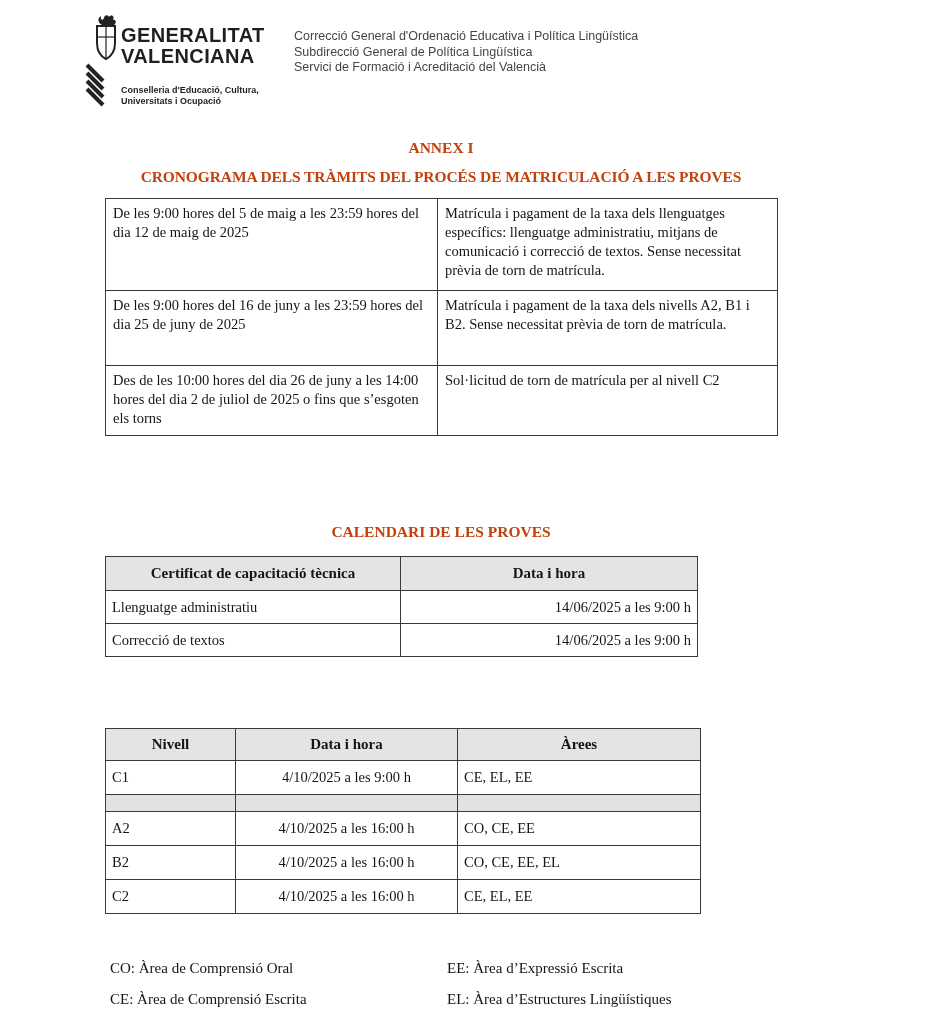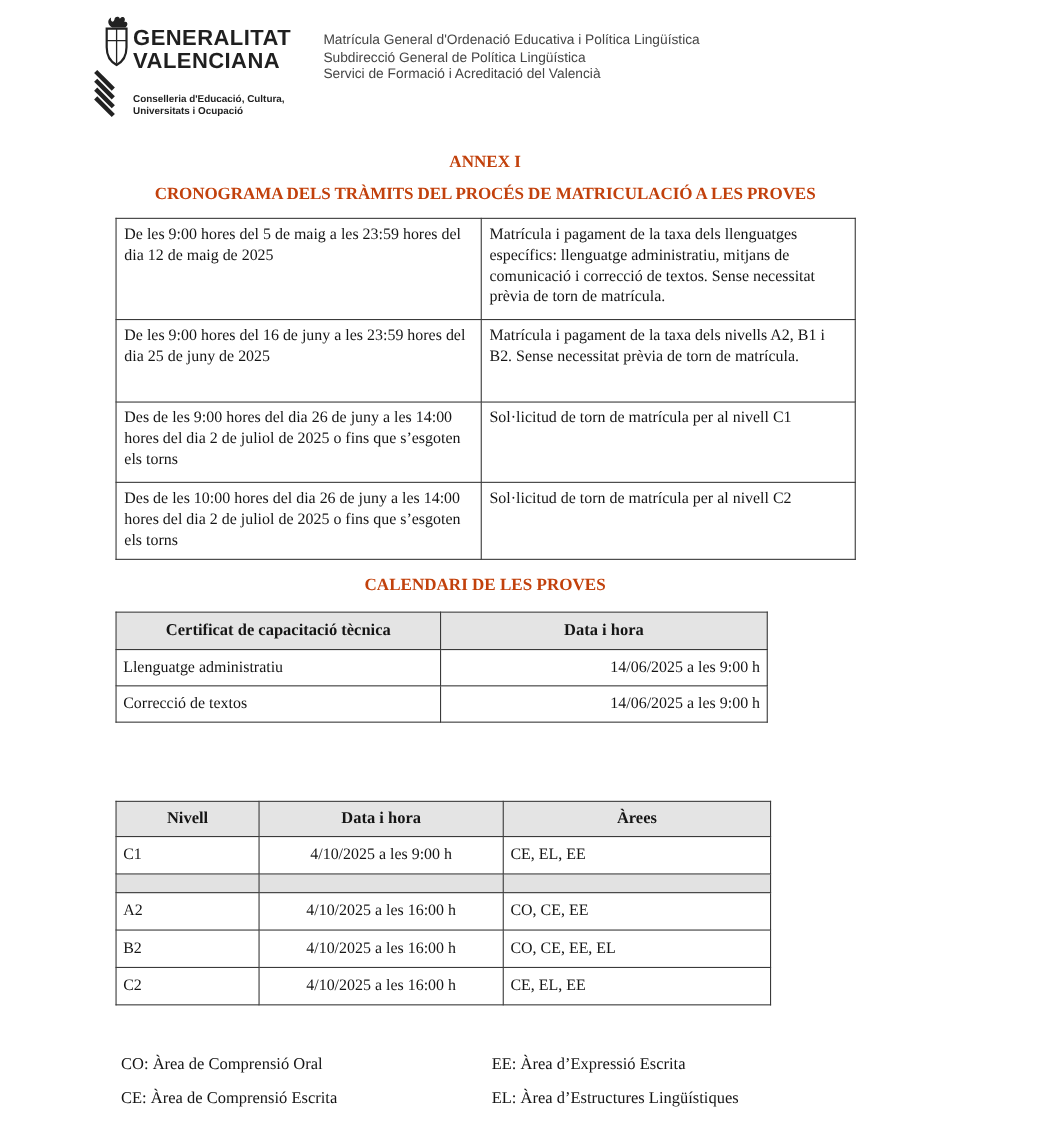--- a/index.html
+++ b/index.html
@@ -99,45 +99,41 @@
   <div class="logo-text">
     <div class="logo-name">GENERALITAT</div>
     <div class="logo-name">VALENCIANA</div>
     <div class="logo-sub">
       <div>Conselleria d'Educació, Cultura,</div>
       <div>Universitats i Ocupació</div>
     </div>
   </div>
 
   <div class="dept">
-    <div>Matrícula General d'Ordenació Educativa i Política Lingüística</div>
+    <div>Correcció General d'Ordenació Educativa i Política Lingüística</div>
     <div>Subdirecció General de Política Lingüística</div>
     <div>Servici de Formació i Acreditació del Valencià</div>
   </div>
 
   <div class="heading h-annex">ANNEX I</div>
   <div class="heading h-cronograma">CRONOGRAMA DELS TRÀMITS DEL PROCÉS DE MATRICULACIÓ A LES PROVES</div>
 
   <table class="t-schedule">
     <colgroup>
         <col style="width:332px">
         <col style="width:340px">
       </colgroup>
     <tbody>
       <tr class="r1">
         <td>De les 9:00 hores del 5 de maig a les 23:59 hores del dia 12 de maig de 2025</td>
         <td>Matrícula i pagament de la taxa dels llenguatges específics: llenguatge administratiu, mitjans de comunicació i correcció de textos. Sense necessitat prèvia de torn de matrícula.</td>
       </tr>
       <tr class="r2">
         <td>De les 9:00 hores del 16 de juny a les 23:59 hores del dia 25 de juny de 2025</td>
         <td>Matrícula i pagament de la taxa dels nivells A2, B1 i B2. Sense necessitat prèvia de torn de matrícula.</td>
-      </tr>
-      <tr class="r3">
-        <td>Des de les 9:00 hores del dia 26 de juny a les 14:00 hores del dia 2 de juliol de 2025 o fins que s’esgoten els torns</td>
-        <td>Sol·licitud de torn de matrícula per al nivell C1</td>
       </tr>
       <tr class="r4">
         <td>Des de les 10:00 hores del dia 26 de juny a les 14:00 hores del dia 2 de juliol de 2025 o fins que s’esgoten els torns</td>
         <td>Sol·licitud de torn de matrícula per al nivell C2</td>
       </tr>
     </tbody>
   </table>
 
   <div class="heading h-calendari">CALENDARI DE LES PROVES</div>
 

